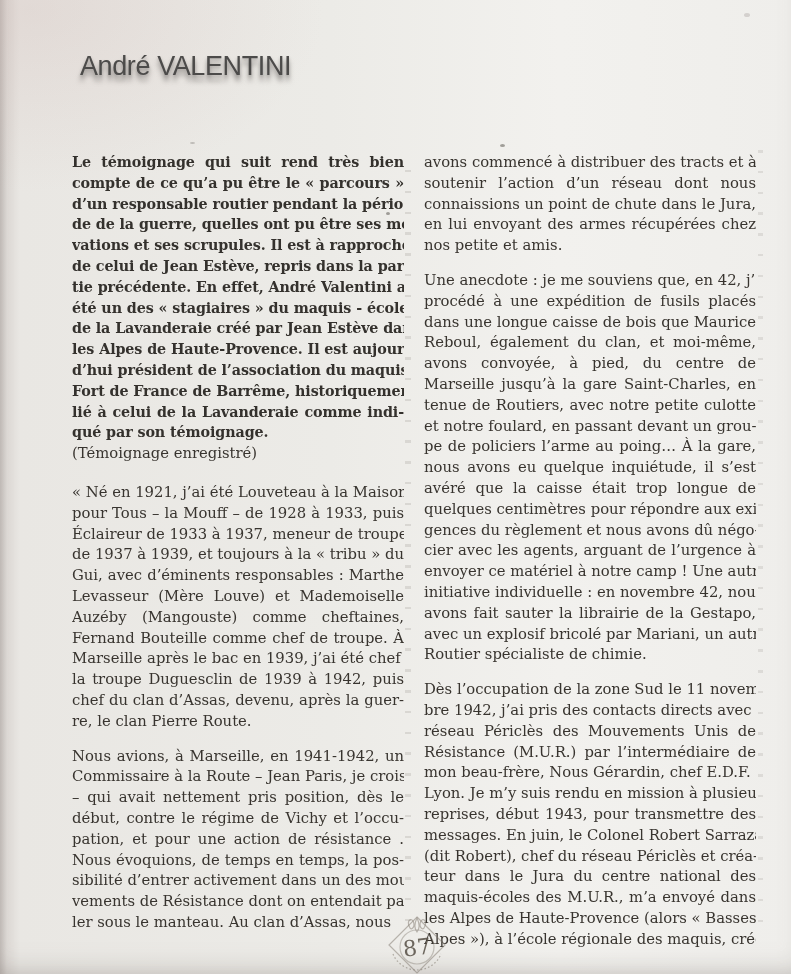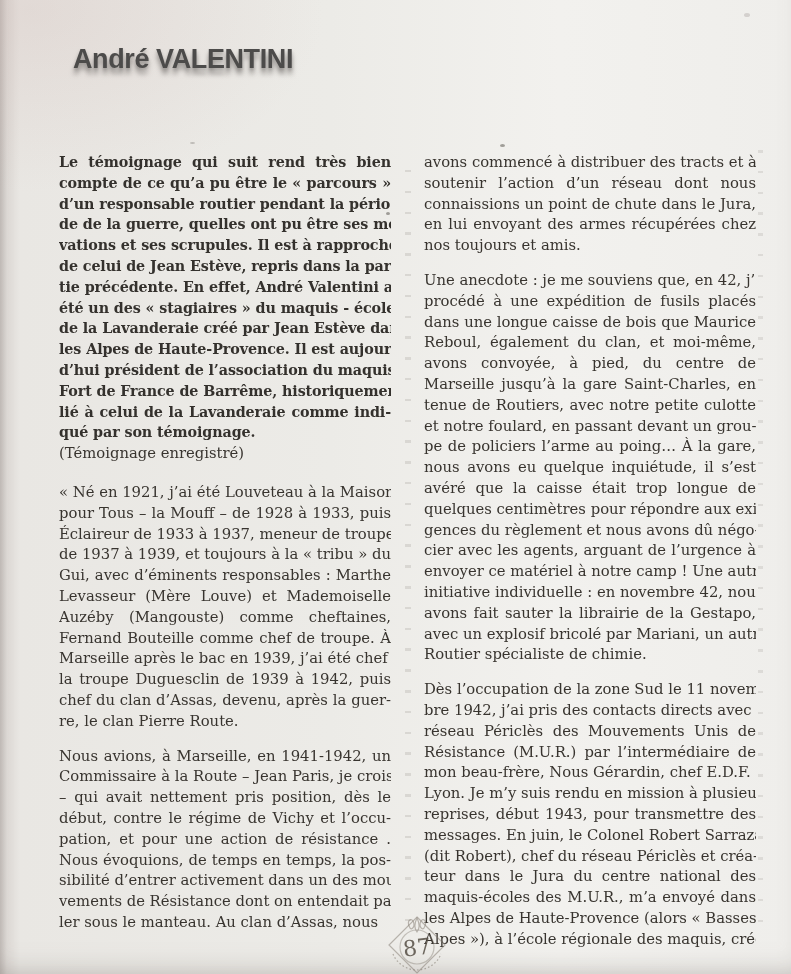--- a/index.html
+++ b/index.html
@@ -14,37 +14,37 @@
     overflow: hidden;
     background:
       radial-gradient(ellipse 420px 260px at 30px 10px, rgba(205,182,178,0.28), rgba(205,182,178,0) 70%),
       linear-gradient(90deg, #c2bcb8 0px, #ddd9d5 7px, #e9e7e3 20px, #ecebe7 330px, #f2f1ee 560px, #efeeeb 791px);
     box-shadow: inset 0 -18px 30px -22px rgba(120,112,105,0.55);
     color: #363330;
   }
   .title {
     position: absolute;
     left: 65px; top: 36px;
-    margin: 8px;
+    margin: 15px;
     font-family: "Liberation Sans", "DejaVu Sans", sans-serif;
-    font-weight: bold;
+    font-weight: normal;
     font-size: 27px;
     letter-spacing: -0.4px;
     color: #4c4b4a;
     text-shadow: 0 6px 5px rgba(125,122,119,0.75), 0 2px 3px rgba(95,93,90,0.35);
   }
   .col {
     position: absolute;
     top: 152px;
     width: 332px;
     font-size: 14.8px;
     line-height: 20.8px;
     color: #38342f;
   }
-  .col-left  { left: 59px; }
+  .col-left  { left: 72px; }
   .col-right { left: 424px; }
   .para { margin: 0 0 14px 0; }
   .para .tline {
     display: block;
     text-align: justify;
     text-align-last: justify;
     overflow: hidden;
     white-space: nowrap;
   }
   .para .tline:last-child { text-align-last: left; }
@@ -140,21 +140,21 @@
         <span class="tline">ler sous le manteau. Au clan d’Assas, nous</span>
       </p>
   </div>
 
   <div class="col col-right">
     <p class="para">
         <span class="tline">avons commencé à distribuer des tracts et à</span>
         <span class="tline">soutenir l’action d’un réseau dont nous</span>
         <span class="tline">connaissions un point de chute dans le Jura,</span>
         <span class="tline">en lui envoyant des armes récupérées chez</span>
-        <span class="tline">nos toujours et amis.</span>
+        <span class="tline">nos petite et amis.</span>
       </p>
     <p class="para">
         <span class="tline">Une anecdote : je me souviens que, en 42, j’ai</span>
         <span class="tline">procédé à une expédition de fusils placés</span>
         <span class="tline">dans une longue caisse de bois que Maurice</span>
         <span class="tline">Reboul, également du clan, et moi-même,</span>
         <span class="tline">avons convoyée, à pied, du centre de</span>
         <span class="tline">Marseille jusqu’à la gare Saint-Charles, en</span>
         <span class="tline">tenue de Routiers, avec notre petite culotte</span>
         <span class="tline">et notre foulard, en passant devant un grou-</span>

